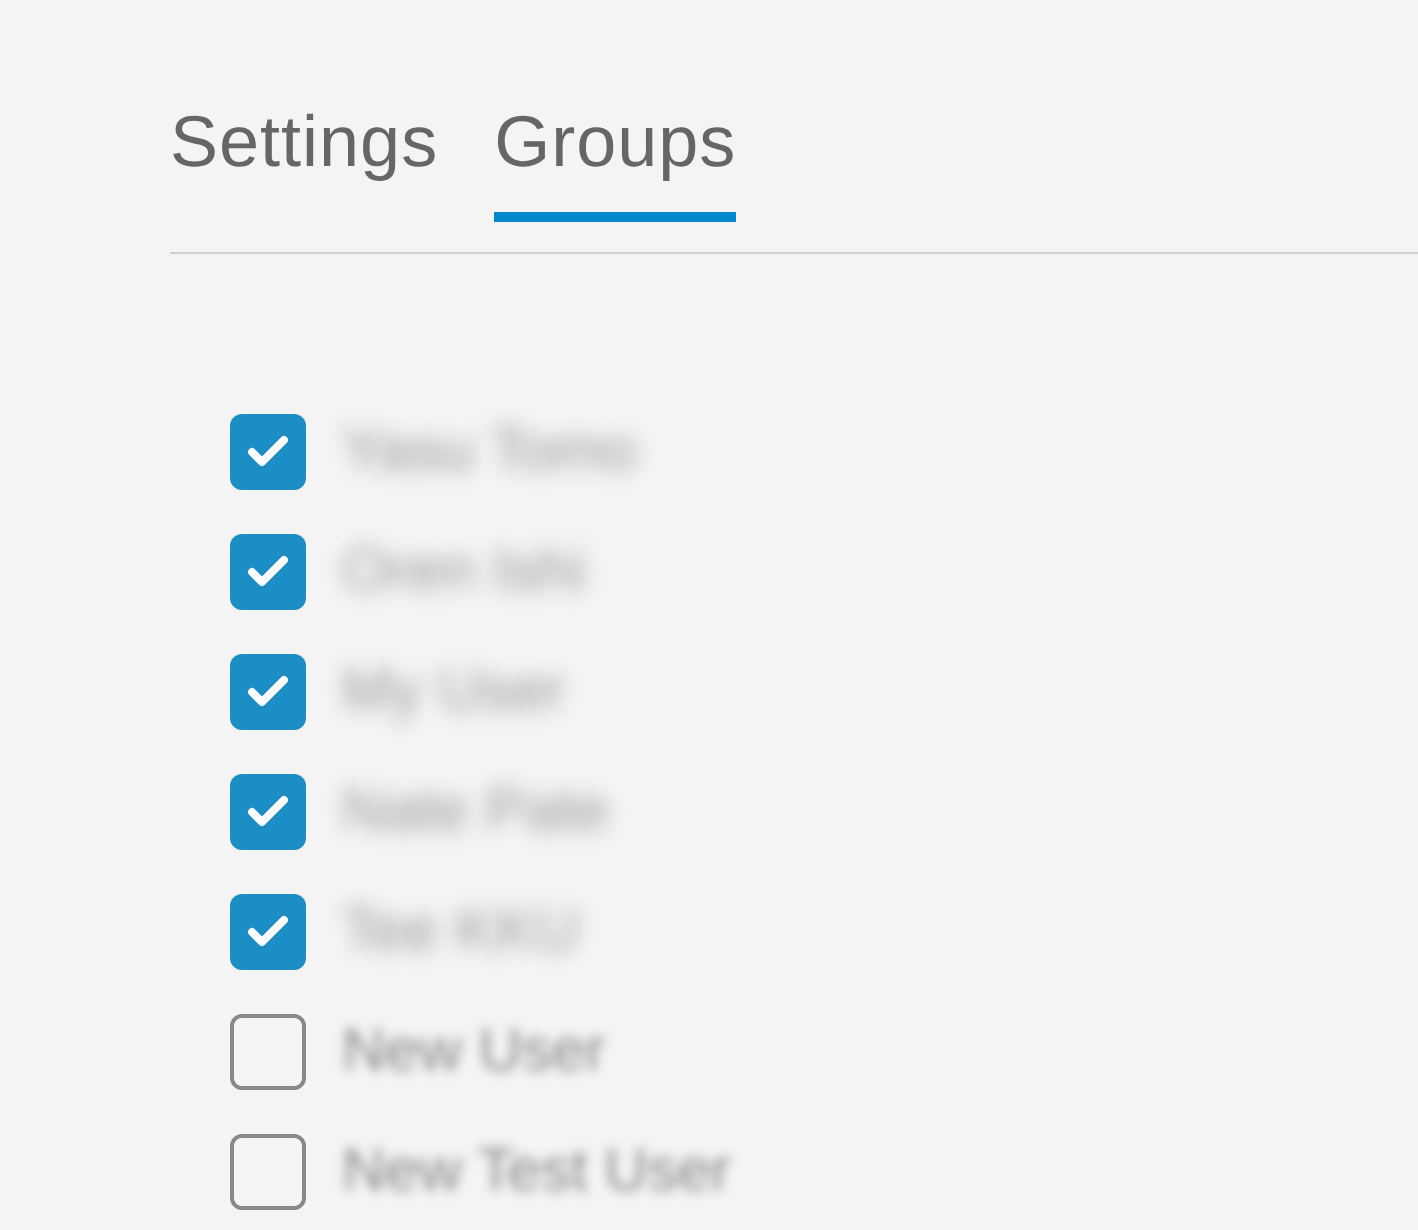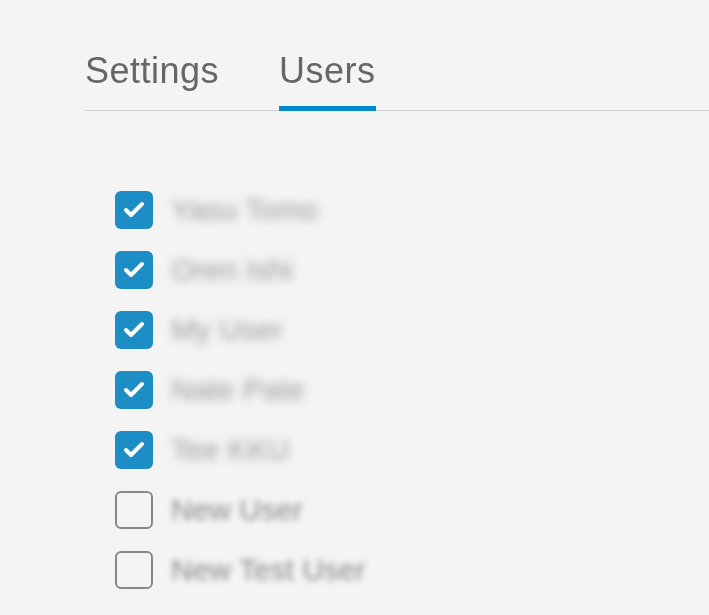--- a/index.html
+++ b/index.html
@@ -17,22 +17,22 @@
     }
     
     .container {
       padding: 50px 0 0 0;
     }
     
     .tabs {
       display: flex;
       border-bottom: 1px solid #d0d0d0;
       margin-left: 85px;
-      gap: 60px;
-      padding-bottom: 0;
+      gap: 28px;
+      padding-bottom: 16px;
     }
     
     .tab {
       font-size: 36px;
       color: #666;
       padding-bottom: 18px;
       cursor: pointer;
       font-weight: 400;
       letter-spacing: 0.5px;
     }
@@ -100,21 +100,21 @@
       filter: blur(3px);
       color: #888;
     }
   </style>
 </head>
 <body>
 
 <div class="container">
   <div class="tabs">
     <div class="tab">Settings</div>
-    <div class="tab active">Users</div>
+    <div class="tab active">Groups</div>
   </div>
 
   <div class="user-list">
     <div class="user-item">
       <div class="checkbox checked">
         <svg viewBox="0 0 24 24" fill="none" stroke="white" stroke-width="4" stroke-linecap="round" stroke-linejoin="round">
             <polyline points="4 12 9 17 20 6"></polyline>
           </svg>
       </div>
       <span class="user-label">Yasu Tomo</span>

